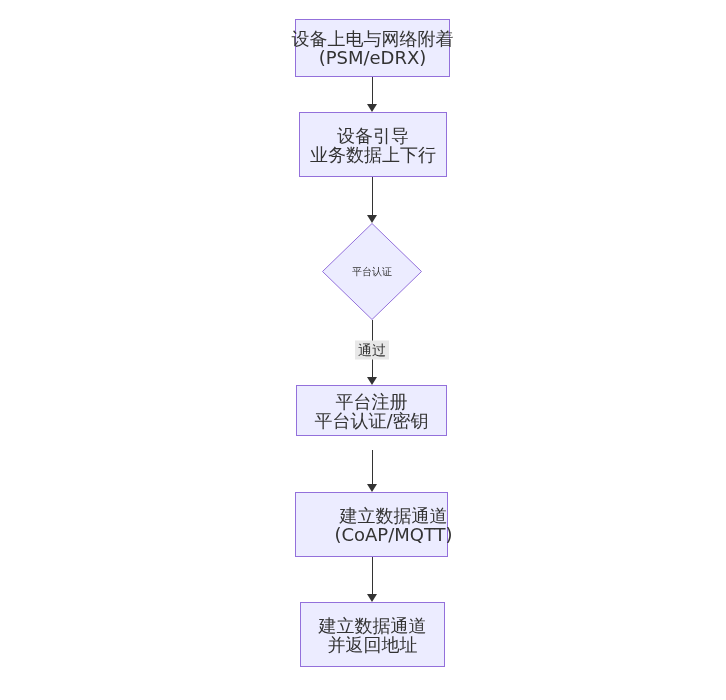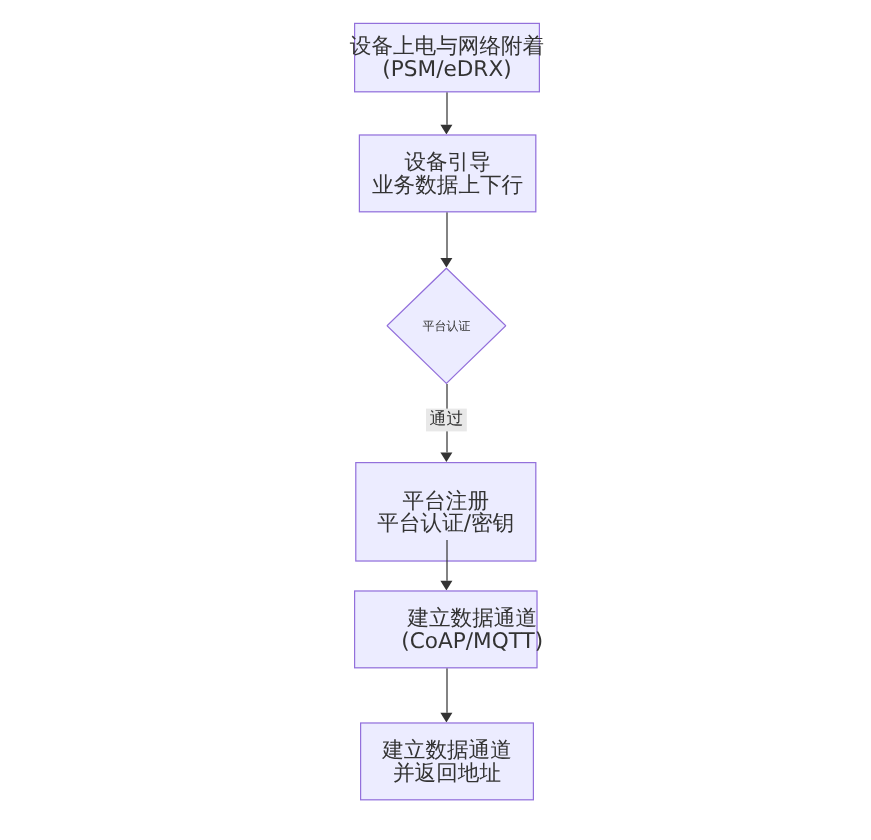--- a/index.html
+++ b/index.html
@@ -32,21 +32,21 @@
     text-align: center;
     font-size: 18px;
     line-height: 19px;
     color: var(--text-color);
   }
   .node span { display: block; white-space: nowrap; }
 
   
   .n-power    { left: 295px; top: 19px;  width: 155px; height: 58px; }
   .n-boot     { left: 299px; top: 112px; width: 148px; height: 65px; }
-  .n-register { left: 296px; top: 385px; width: 151px; height: 83px; }
+  .n-register { left: 296px; top: 385px; width: 151px; height: 51px; }
   .n-channel  { left: 295px; top: 492px; width: 153px; height: 65px; padding-left: 44px; }
   .n-business { left: 300px; top: 602px; width: 145px; height: 65px; }
 
   
   .diamond {
     position: absolute;
     left: 322px; top: 223px;
     width: 100px; height: 97px;
   }
   .diamond svg { position: absolute; left: 0; top: 0; width: 100%; height: 100%; display: block; }

